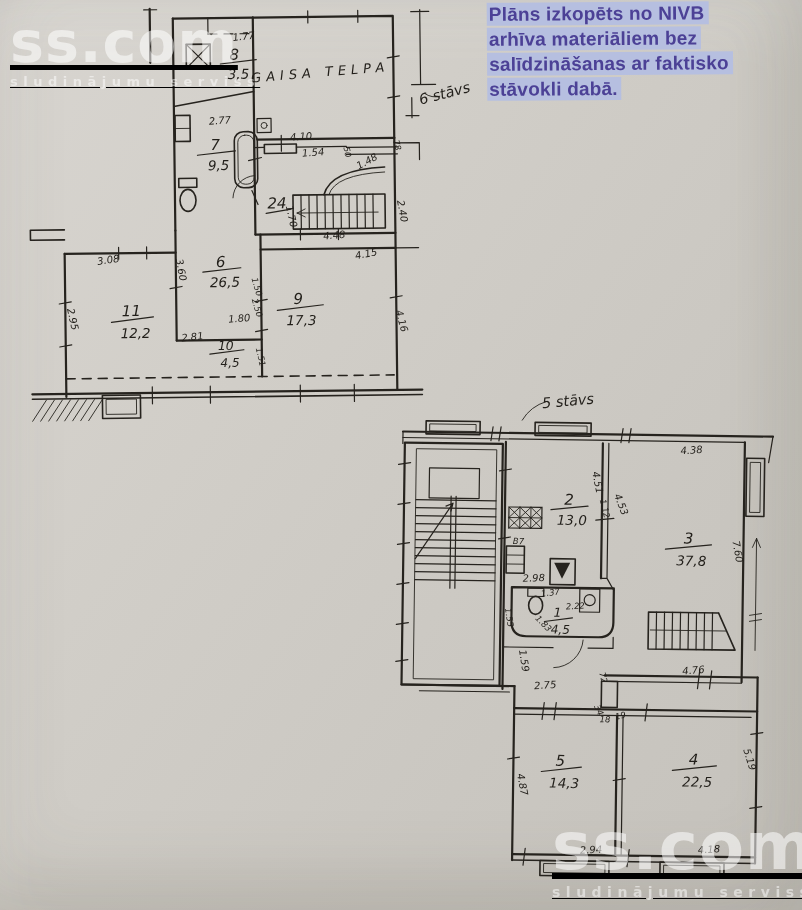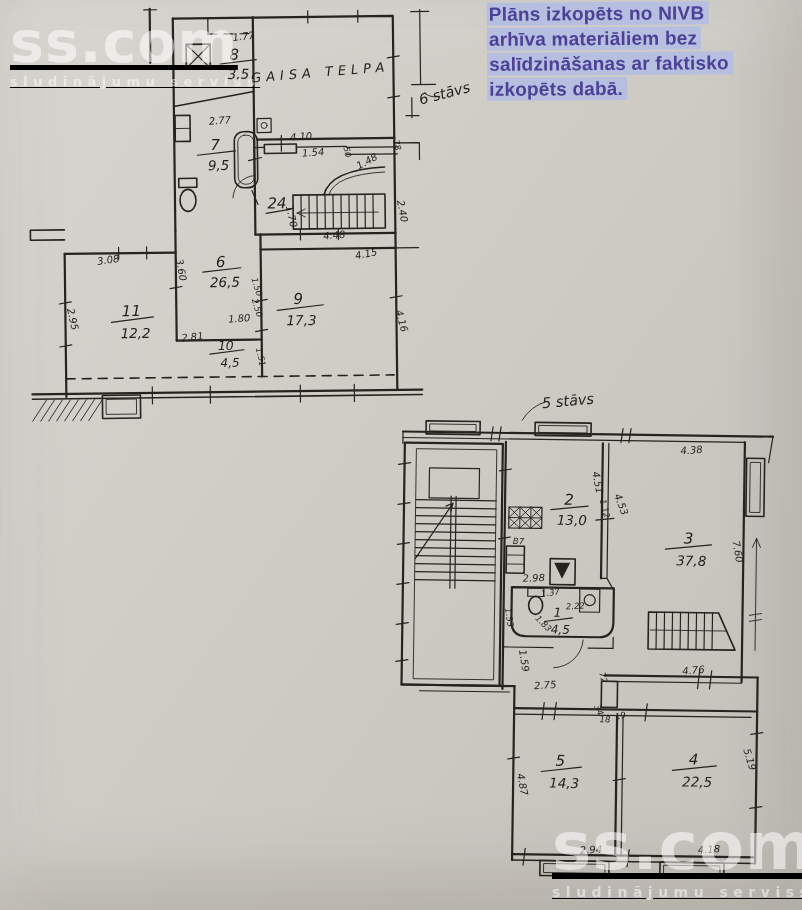--- a/index.html
+++ b/index.html
@@ -348,21 +348,21 @@
         <text class="dim" x="748" y="758" transform="rotate(72 748 758)">5.19</text>
         <text class="dim" x="712" y="851" transform="rotate(-4 712 851)">4.18</text>
       </g>
     </g>
   </svg>
 
   <div class="annotation">
     <div class="line"><span>Plāns izkopēts no NIVB</span></div>
     <div class="line"><span>arhīva materiāliem bez</span></div>
     <div class="line"><span>salīdzināšanas ar faktisko</span></div>
-    <div class="line"><span>izkopēts dabā.</span></div>
+    <div class="line"><span>stāvokli dabā.</span></div>
   </div>
 
   <div class="wm wm-tl">
     <div class="wm-brand">ss.com</div>
     <div class="wm-tag">sludinājumu serviss</div>
   </div>
   <div class="wm wm-br">
     <div class="wm-brand">ss.com</div>
     <div class="wm-tag">sludinājumu serviss</div>
   </div>

